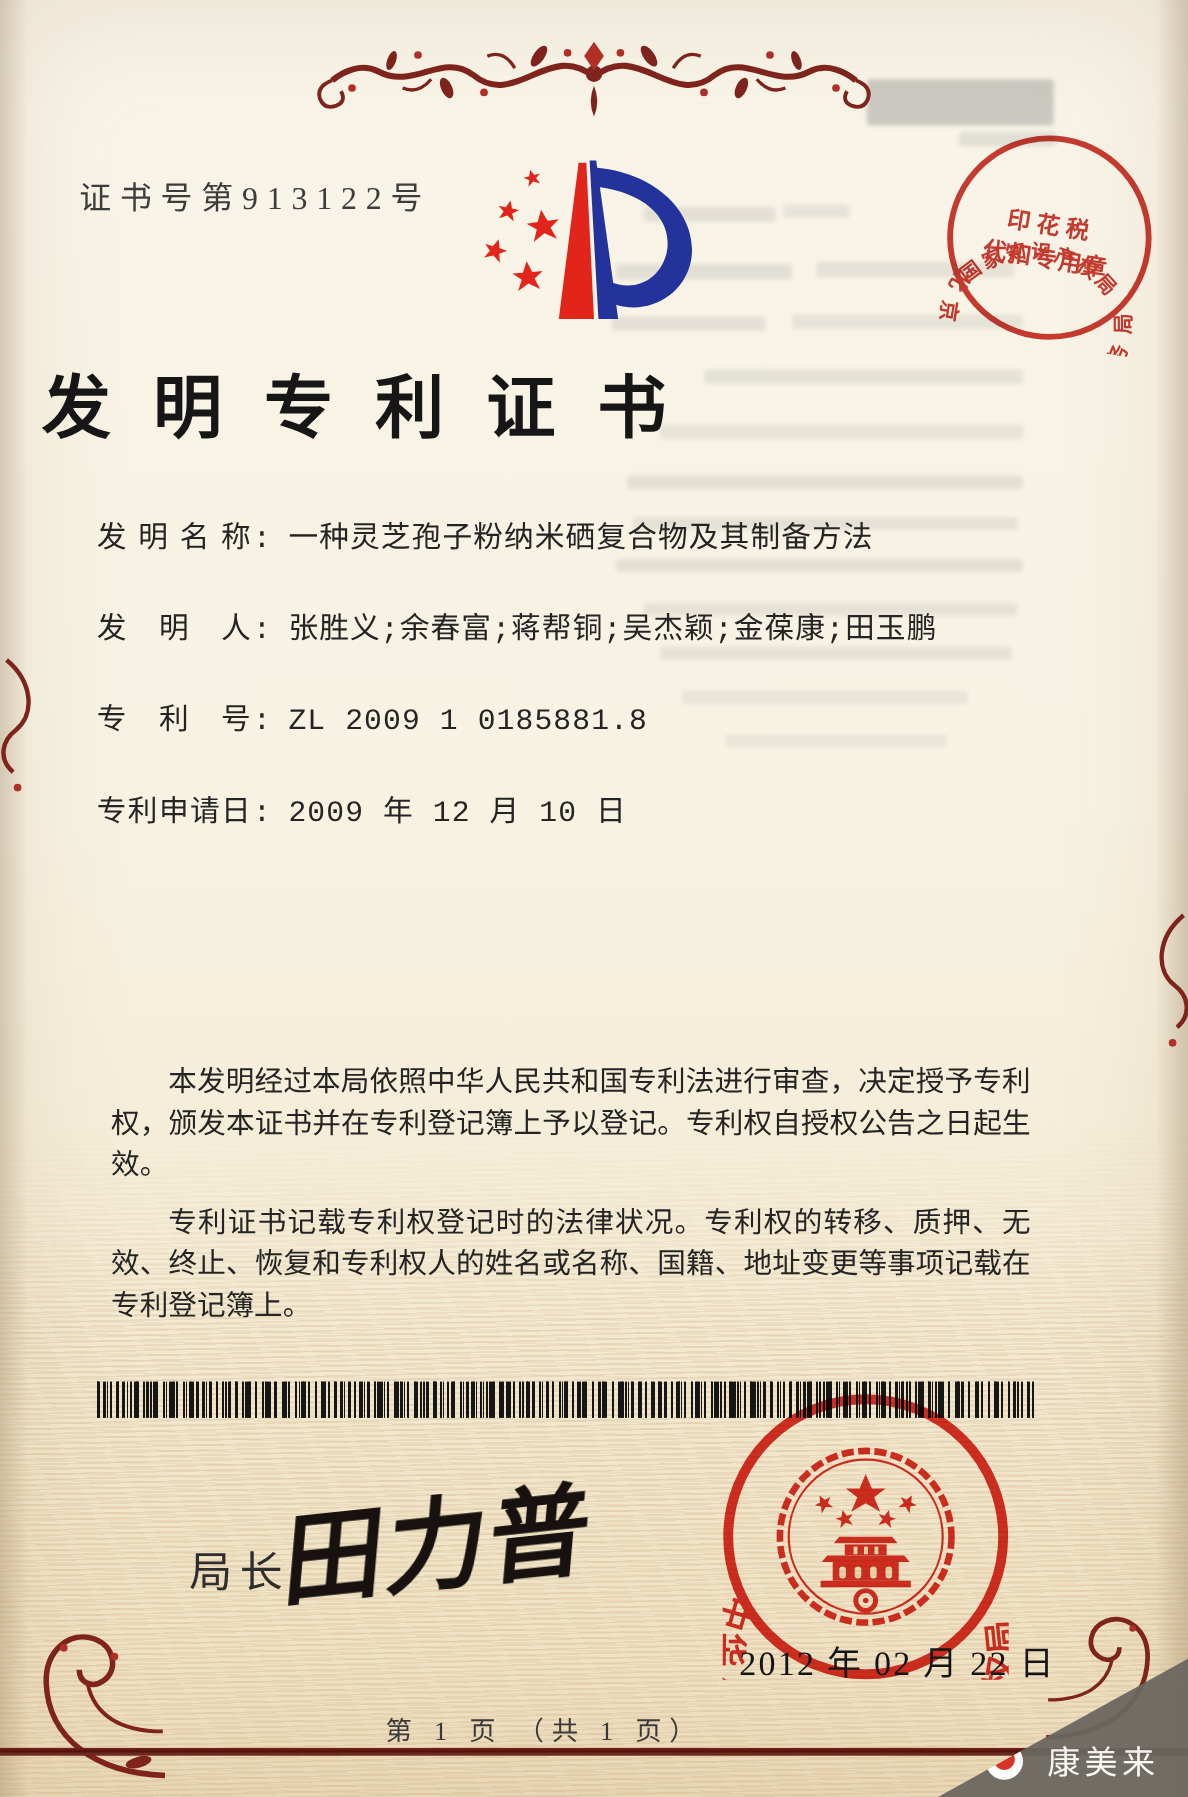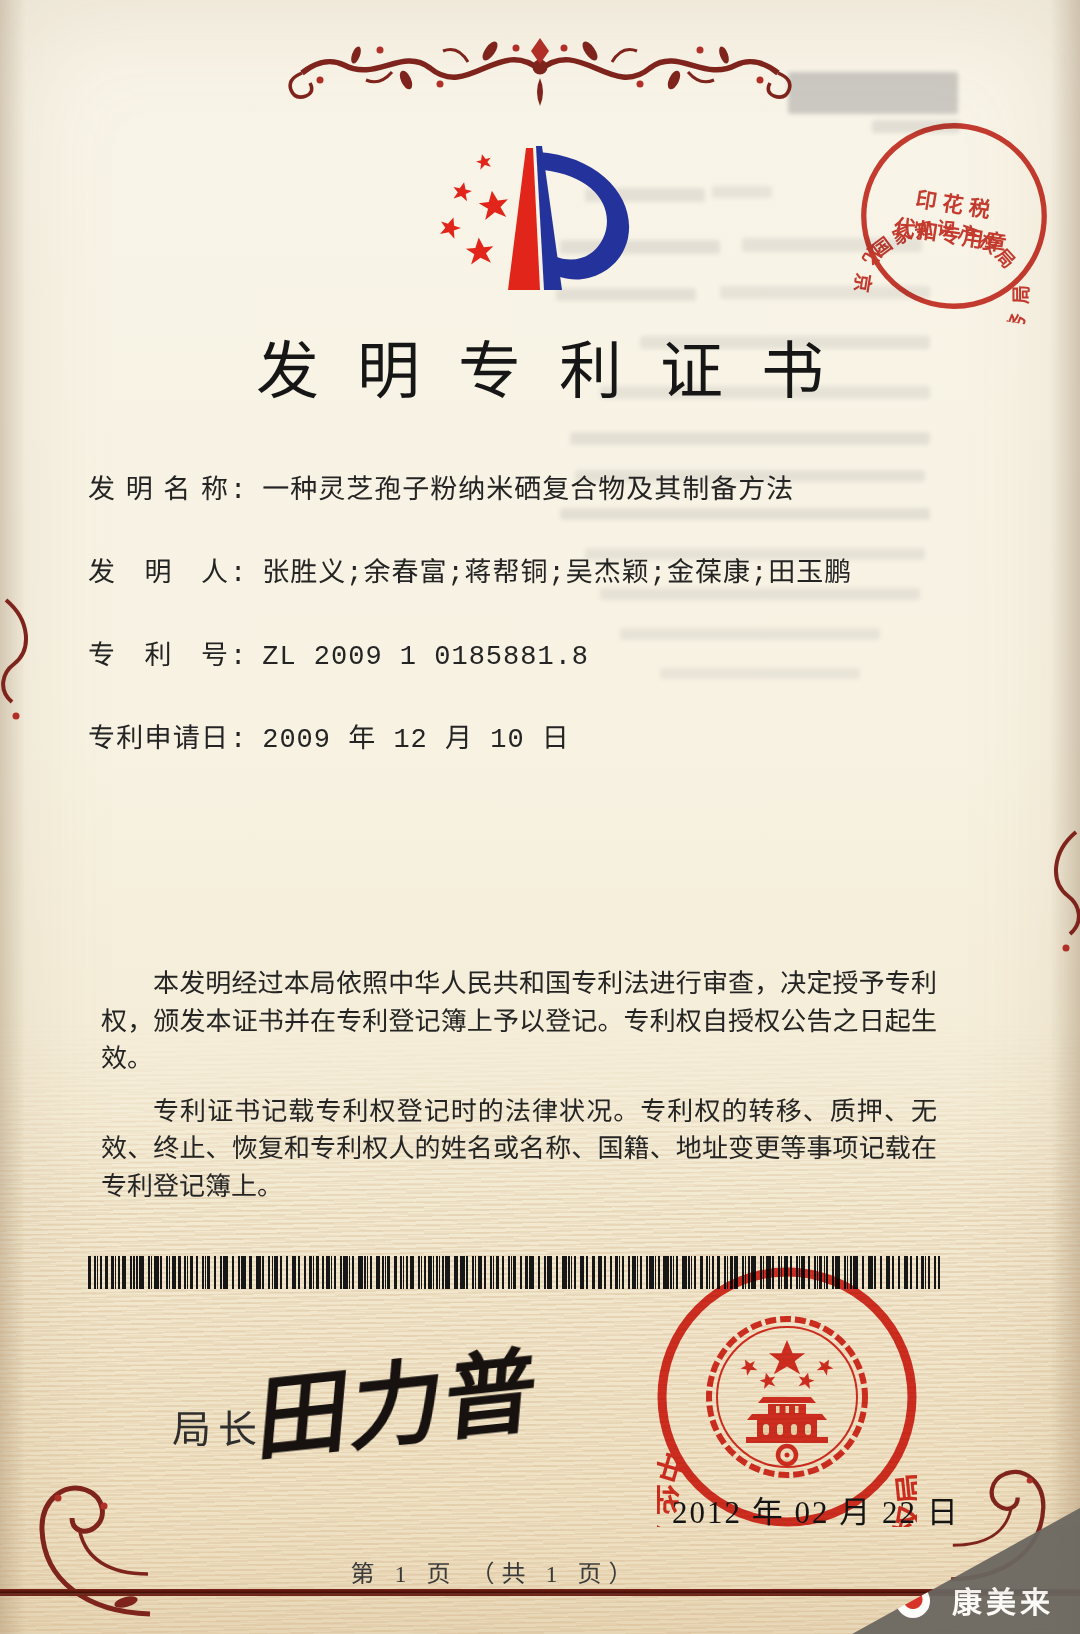--- a/index.html
+++ b/index.html
@@ -21,21 +21,21 @@
       repeating-linear-gradient(181.2deg, rgba(208,170,126,0) 0 4px, rgba(208,170,126,.22) 4px 5.8px);
     -webkit-mask-image:linear-gradient(180deg,transparent 0,#000 32%,#000 100%);
     mask-image:linear-gradient(180deg,transparent 0,#000 32%,#000 100%);
     opacity:.65;z-index:1;
   }
   
   .bleed{z-index:1;pointer-events:none;}
   .bleed div{position:absolute;background:#6f6f74;border-radius:3px;filter:blur(2px);}
   
   .cert-no{left:72px;top:156px;font-size:29px;letter-spacing:8px;color:#3c3c3c;z-index:2;}
-  .title{left:0;right:0;top:320px;text-align:center;font-size:63px;font-weight:400;
+  .title{left:0;right:0;top:320px;text-align:left;font-size:63px;font-weight:700;
          letter-spacing:38px;padding-left:38px;color:#161616;z-index:2;}
   .fields{left:88px;top:474px;width:900px;z-index:2;}
   .field-row{white-space:nowrap;font-size:27px;line-height:34px;margin-bottom:49px;color:#242424;font-family:Liberation Mono, monospace;}
   .flabel{display:inline-block;width:140px;text-align:justify;text-align-last:justify;vertical-align:top;}
   .fcolon{display:inline-block;margin:0 16px 0 2px;}
   .fvalue{letter-spacing:1px;}
   .body-text{left:86px;top:950px;width:866px;font-size:26px;line-height:37.5px;
              text-align:justify;color:#242424;z-index:2;}
   .body-text p{margin:15px;text-indent:52px;}
   
@@ -61,21 +61,21 @@
   .bottom-line{left:0;right:0;top:1589px;height:5px;z-index:2;
                background:linear-gradient(180deg,#7a241a 0%,#4a0e08 70%,#6b3a2a 100%);
                border-bottom:2px solid rgba(120,60,40,.35);}
   
   .watermark{right:0;bottom:0;width:228px;height:126px;z-index:6;
              background:#6a6660;opacity:.94;
              clip-path:polygon(100% 0,100% 100%,0 100%);}
   .wm-logo{position:absolute;right:150px;bottom:16px;width:30px;height:30px;border-radius:50%;
            background:radial-gradient(circle at 50% 45%,#d6291f 0 9px,#fff 10px);
            border:2px solid #fff;}
-  .wm-text{position:absolute;right:26px;bottom:12px;font-size:30px;font-weight:700;color:#fdfdfb;
+  .wm-text{position:absolute;right:26px;bottom:12px;font-size:30px;font-weight:400;color:#fdfdfb;
            letter-spacing:4px;}
   .ornament{z-index:2;pointer-events:none;}
 </style>
 </head>
 <body>
 
 <div class="page">
 
   <div class="abs edge-left"></div>
   <div class="abs edge-right"></div>
@@ -142,20 +142,21 @@
     <path d="M6,2 C30,22 32,52 14,66 C2,75 -2,92 12,104" fill="none" stroke="#7e241c" stroke-width="4"></path>
     <circle cx="16" cy="118" r="3.5" fill="#b03028"></circle>
   </svg>
   <svg class="abs ornament" style="left:1040px;top:830px;" width="42" height="124" viewBox="0 0 42 124">
     <g transform="translate(42,0) scale(-1,1)">
       <path d="M6,2 C30,22 32,52 14,66 C2,75 -2,92 12,104" fill="none" stroke="#7e241c" stroke-width="4"></path>
       <circle cx="16" cy="118" r="3.5" fill="#b03028"></circle>
     </g>
   </svg>
 
+  <div class="abs cert-no">证书号第913122号</div>
 
   <svg class="abs" style="left:440px;top:140px;z-index:2;" width="200" height="155" viewBox="0 0 200 155">
     <defs>
       <path id="starA" d="M0,-10 2.94,-3.09 9.51,-3.09 4.05,1.18 6.88,8.09 0,4 -6.88,8.09 -4.05,1.18 -9.51,-3.09 -2.94,-3.09Z"></path>
     </defs>
     <g fill="#e1251b">
       <use href="#starA" transform="translate(44,22) scale(0.8) rotate(-15)"></use>
       <use href="#starA" transform="translate(22,52) scale(1.0) rotate(12)"></use>
       <use href="#starA" transform="translate(54,66) scale(1.55) rotate(-8)"></use>
       <use href="#starA" transform="translate(10,88) scale(1.1) rotate(18)"></use>

